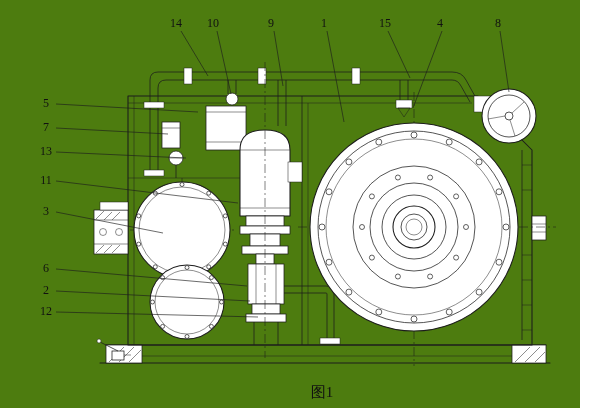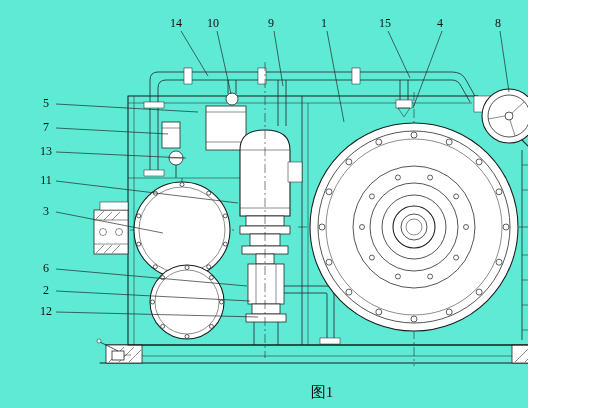--- a/index.html
+++ b/index.html
@@ -1,16 +1,16 @@
 <!DOCTYPE html>
 <html><head>
 <meta charset="utf-8">
 <style>
   html,body{margin:0;padding:0;background:#fff;}
-  #stage{position:relative;width:528px;height:408px;background:#5eead4;overflow:hidden;
+  #stage{position:relative;width:580px;height:408px;background:#4d7c0f;overflow:hidden;
          font-family:"Liberation Serif", serif;}
   svg{position:absolute;left:0;top:0;}
   .ln{stroke:#1c1c1c;stroke-width:1.05;fill:none;stroke-linecap:round;stroke-linejoin:round}
   .md{stroke:#1c1c1c;stroke-width:.75;fill:none}
   .th{stroke:#1c1c1c;stroke-width:.5;fill:none}
   .cl{stroke:#1c1c1c;stroke-width:.55;fill:none;stroke-dasharray:9 3 2 3}
   .ld{stroke:#1c1c1c;stroke-width:.65;fill:none}
   .fw{fill:#fff}
   .bolts circle{stroke:#1c1c1c;stroke-width:.7;fill:#fff}
   text.num{font-family:"Liberation Serif",serif;font-size:12px;fill:#111}

